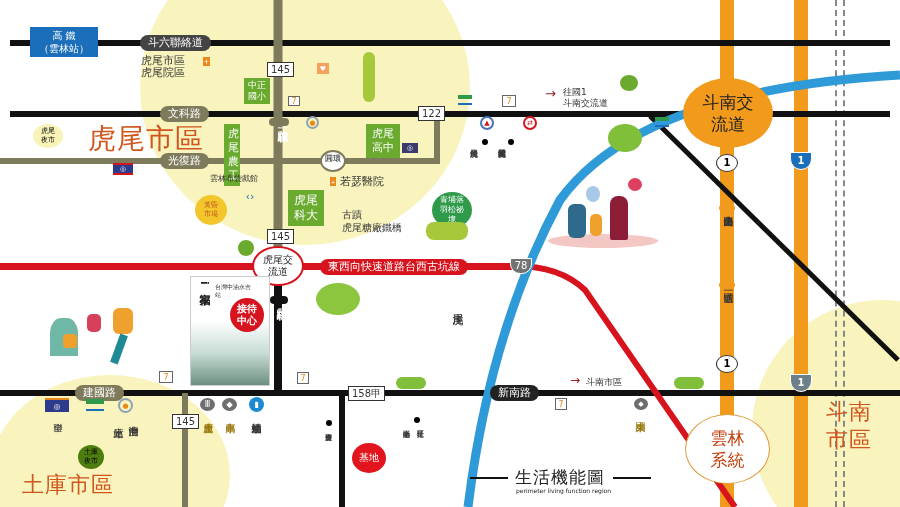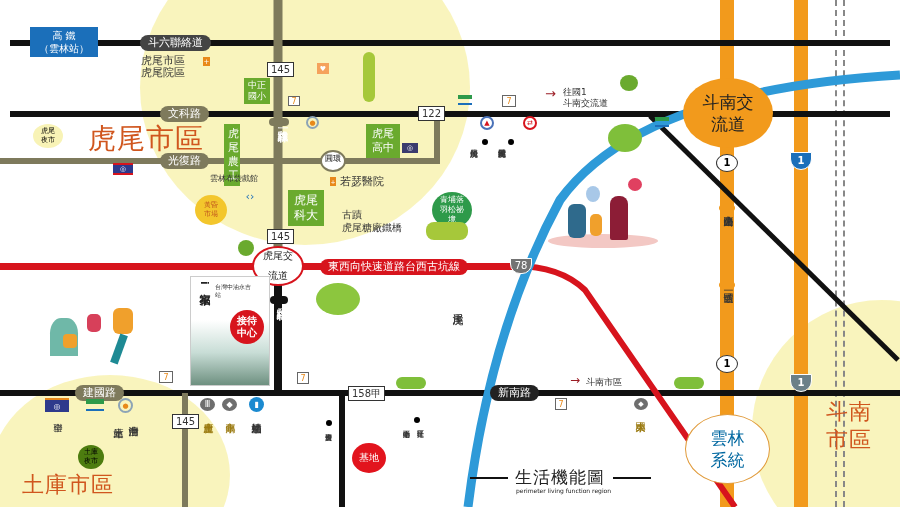--- a/index.html
+++ b/index.html
@@ -77,24 +77,24 @@
   <div class="abs" style="left:790px;top:374px;width:22px;height:18px;background:#6b8088;border:1.5px solid #fff;border-radius:0 0 11px 11px;color:#fff;font-size:10px;font-weight:bold;text-align:center;line-height:15px;"><span>1</span></div>
 
   <div class="abs" style="left:30px;top:27px;width:68px;height:30px;background:#1b6fba;color:#fff;font-size:10px;text-align:center;line-height:13px;padding-top:2px;">
     <div>高 鐵</div>
     <div>（雲林站）</div>
   </div>
 
   <div class="abs" style="left:683px;top:78px;width:90px;height:70px;border-radius:50%;background:#f29a1c;color:#222;font-size:17px;text-align:center;display:flex;align-items:center;justify-content:center;padding:0 14px;line-height:22px;">
       <span>斗南交流道</span>
     </div>
-  <div class="abs" style="left:252px;top:246px;width:52px;height:40px;border-radius:50%;background:#fff;border:2px solid #d7141d;color:#222;font-size:10px;text-align:center;display:flex;align-items:center;justify-content:center;padding:0 8px;line-height:20px;">
+  <div class="abs" style="left:252px;top:246px;width:52px;height:40px;border-radius:50%;background:#fff;border:2px solid #d7141d;color:#222;font-size:10px;text-align:center;display:flex;align-items:center;justify-content:center;padding:0 8px;line-height:12px;">
       <span>虎尾交流道</span>
     </div>
-  <div class="abs" style="left:685px;top:414px;width:85px;height:70px;border-radius:50%;background:#fff;border:1.5px solid #e09a3a;color:#0369a1;font-size:17px;text-align:center;display:flex;align-items:center;justify-content:center;padding:0 20px;line-height:22px;">
+  <div class="abs" style="left:685px;top:414px;width:85px;height:70px;border-radius:50%;background:#fff;border:1.5px solid #e09a3a;color:#c2410c;font-size:17px;text-align:center;display:flex;align-items:center;justify-content:center;padding:0 20px;line-height:22px;">
       <span>雲林系統</span>
     </div>
 
   <div class="district" style="left:22px;top:470px;font-size:22px;">土庫市區</div>
   <div class="district" style="left:88px;top:120px;">虎尾市區</div>
   <div class="district" style="left:826px;top:398px;width:64px;font-size:22px;white-space:normal;line-height:28px;"><span>斗南市區</span></div>
 
   <div class="green-box" style="left:244px;top:78px;width:26px;font-size:9px;padding:2px;line-height:11px;"><span>中正國小</span></div>
   <div class="green-box" style="left:224px;top:124px;width:16px;"><span>虎尾農工</span></div>
   <div class="green-box" style="left:366px;top:124px;width:34px;"><span>虎尾高中</span></div>
@@ -173,21 +173,21 @@
     <div class="abs" style="left:68px;top:8px;width:20px;height:26px;background:#f0a02c;border-radius:6px;"></div>
     <div class="abs" style="left:70px;top:34px;width:8px;height:30px;background:#1e8a94;transform:rotate(20deg);"></div>
     <div class="abs" style="left:42px;top:14px;width:14px;height:18px;background:#d7405a;border-radius:5px;"></div>
     <div class="abs" style="left:18px;top:34px;width:14px;height:14px;background:#f0a02c;border-radius:4px;"></div>
   </div>
 
   <div class="abs" style="left:190px;top:276px;width:80px;height:110px;background:linear-gradient(#fff 40%, #c8ddd6 70%, #6e9080);border:1px solid #ccc;">
     <div class="abs" style="left:6px;top:4px;width:14px;font-size:11px;font-weight:bold;writing-mode:vertical-rl;color:#222;">i福家</div>
     <div class="abs" style="left:24px;top:6px;width:36px;font-size:6px;line-height:8px;color:#333;">台灣中油永吉站</div>
   </div>
-  <div class="abs" style="left:230px;top:298px;width:34px;height:34px;border-radius:50%;background:#d7141d;color:#fff;font-size:10px;text-align:center;display:flex;align-items:center;justify-content:center;padding:0 6px;line-height:12px;font-weight:bold;margin-top:12px;">
+  <div class="abs" style="left:230px;top:298px;width:34px;height:34px;border-radius:50%;background:#d7141d;color:#fff;font-size:10px;text-align:center;display:flex;align-items:center;justify-content:center;padding:0 6px;line-height:12px;font-weight:bold;">
       <span>接待中心</span>
     </div>
 
   <div class="icon" style="left:159px;top:371px;width:14px;height:12px;border:1px solid #666;color:#e8891a;font-size:8px;">7</div>
   <div class="icon" style="left:297px;top:372px;width:12px;height:12px;border:1px solid #666;color:#e8891a;font-size:8px;">7</div>
   <div class="tree" style="left:396px;top:377px;width:30px;height:12px;background:#7fbf3a;border-radius:8px;"></div>
   <div class="lbl" style="left:570px;top:374px;color:#9b1c24;font-size:12px;">→</div>
   <div class="lbl" style="left:586px;top:376px;font-size:9px;">斗南市區</div>
   <div class="tree" style="left:674px;top:377px;width:30px;height:12px;background:#7fbf3a;border-radius:8px;"></div>
   <div class="icon" style="left:555px;top:398px;width:12px;height:12px;border:1px solid #666;color:#e8891a;font-size:8px;">7</div>

